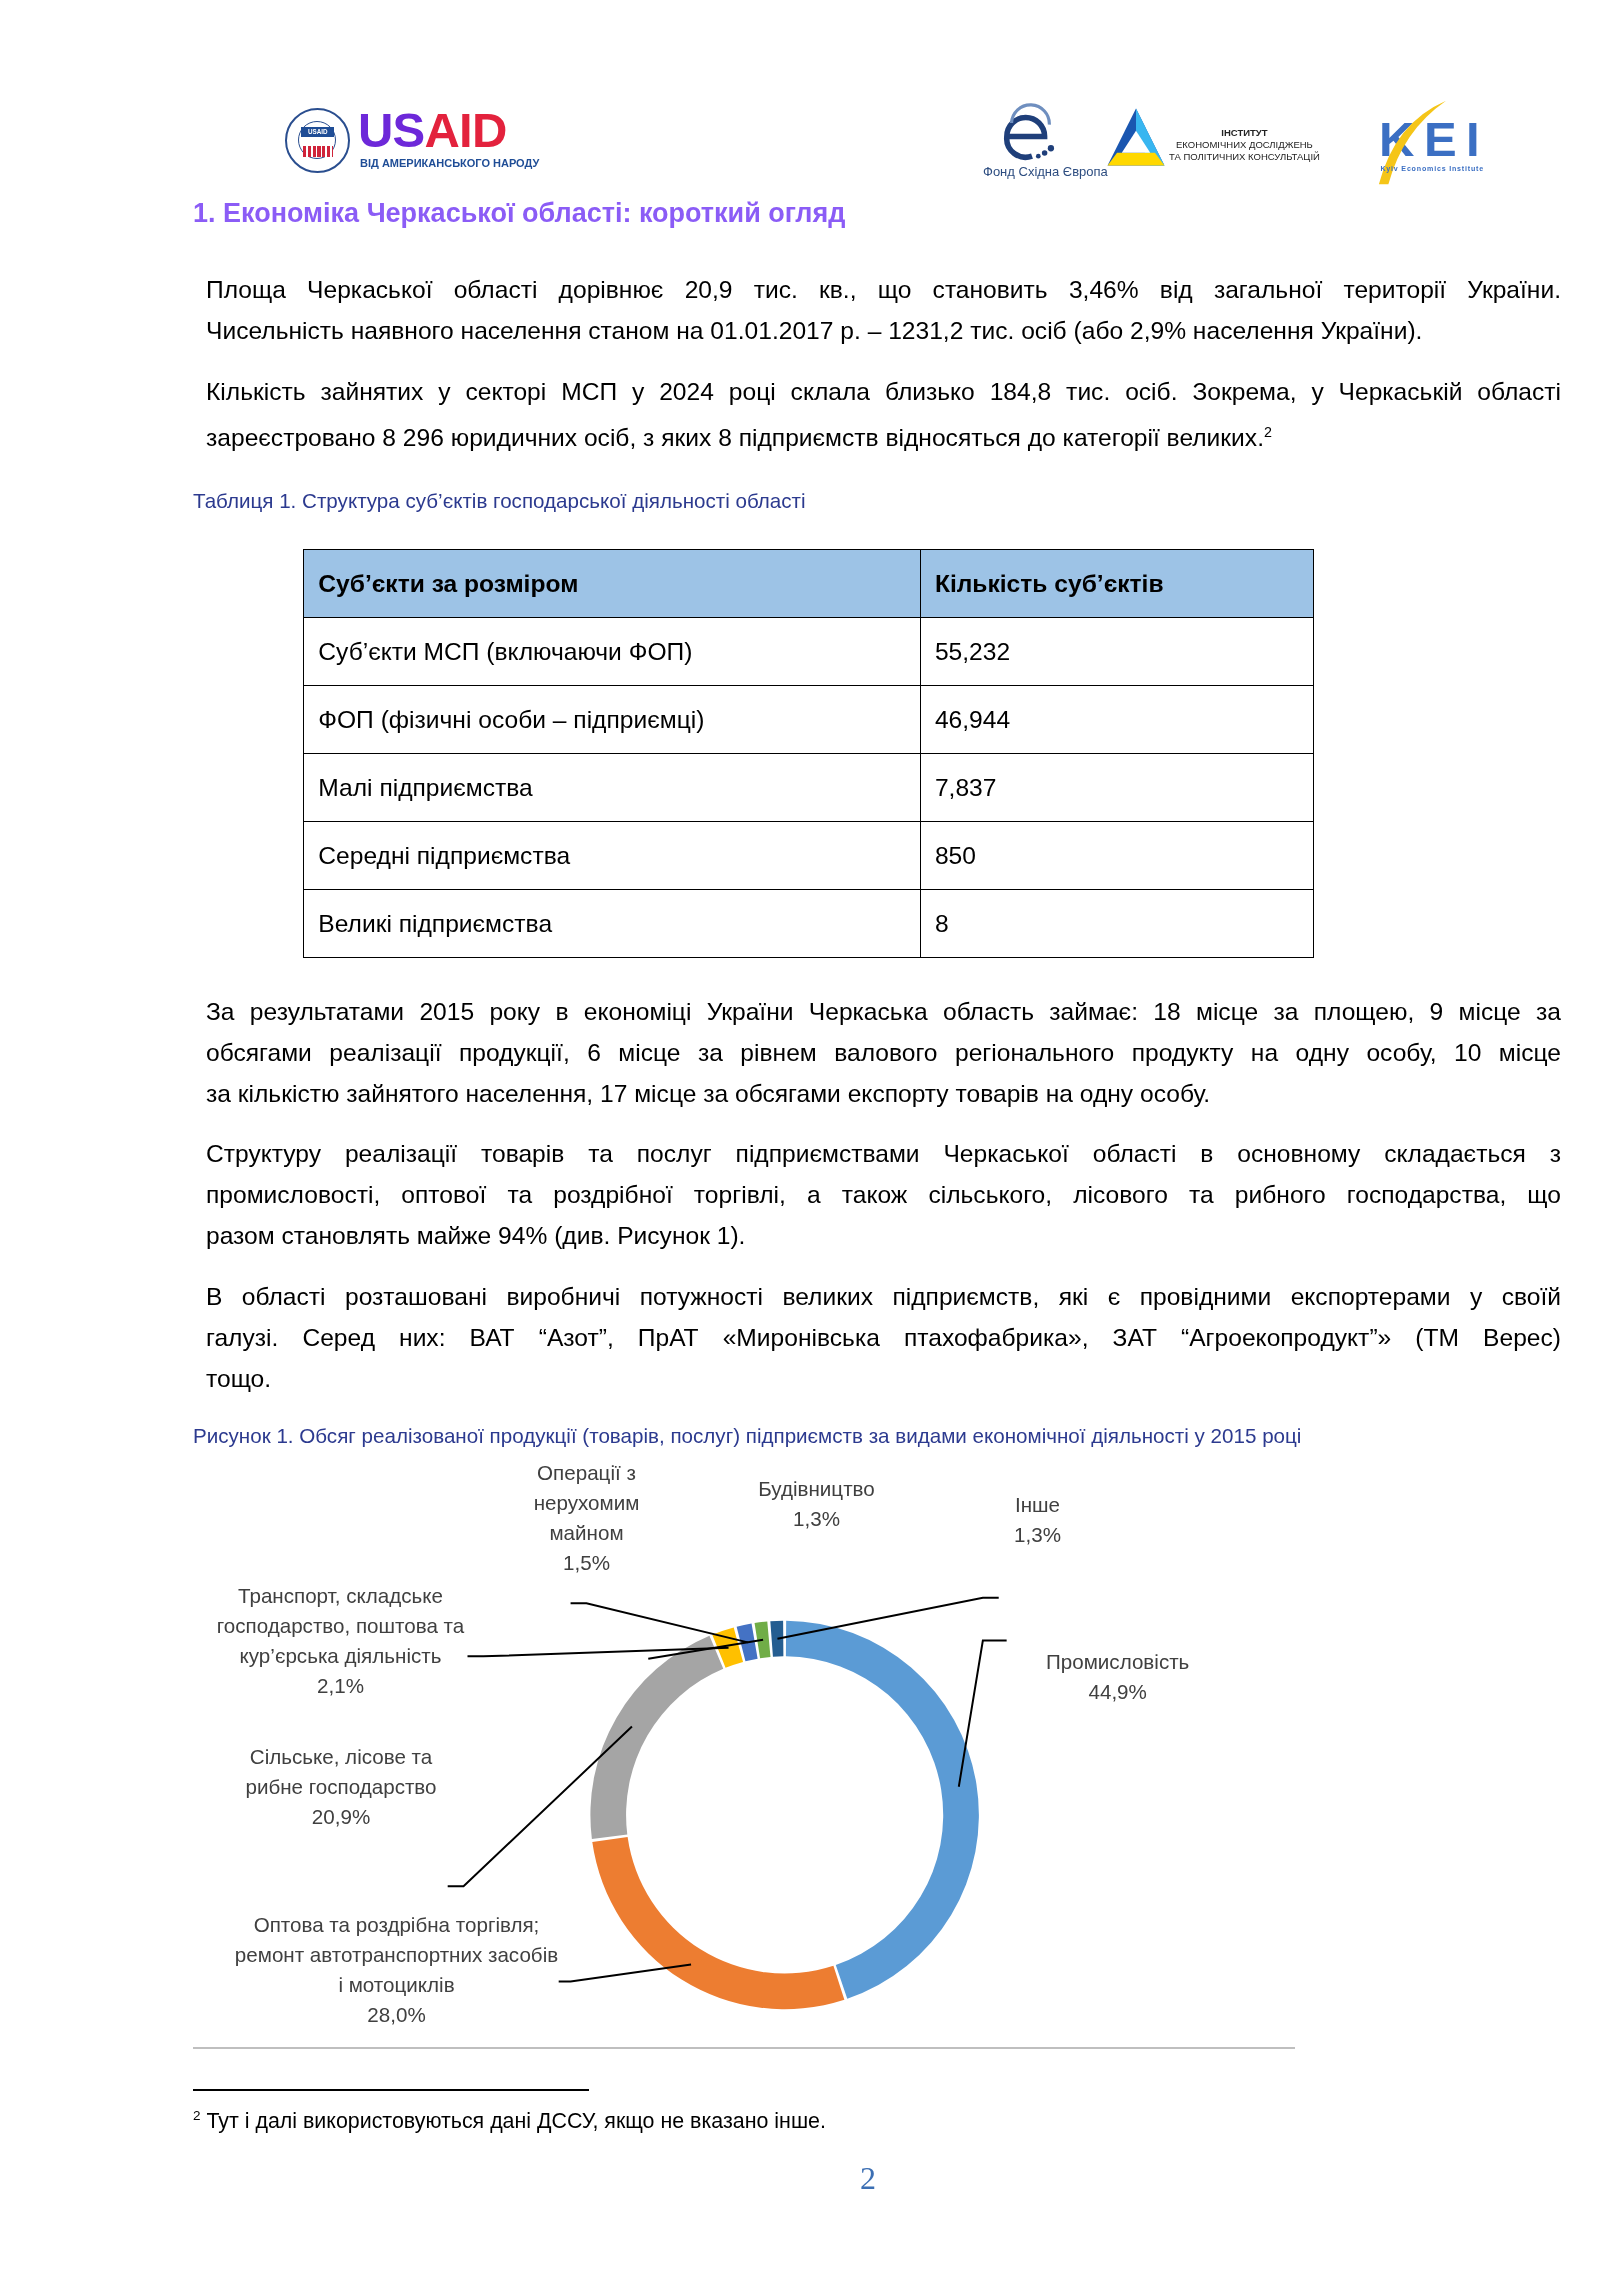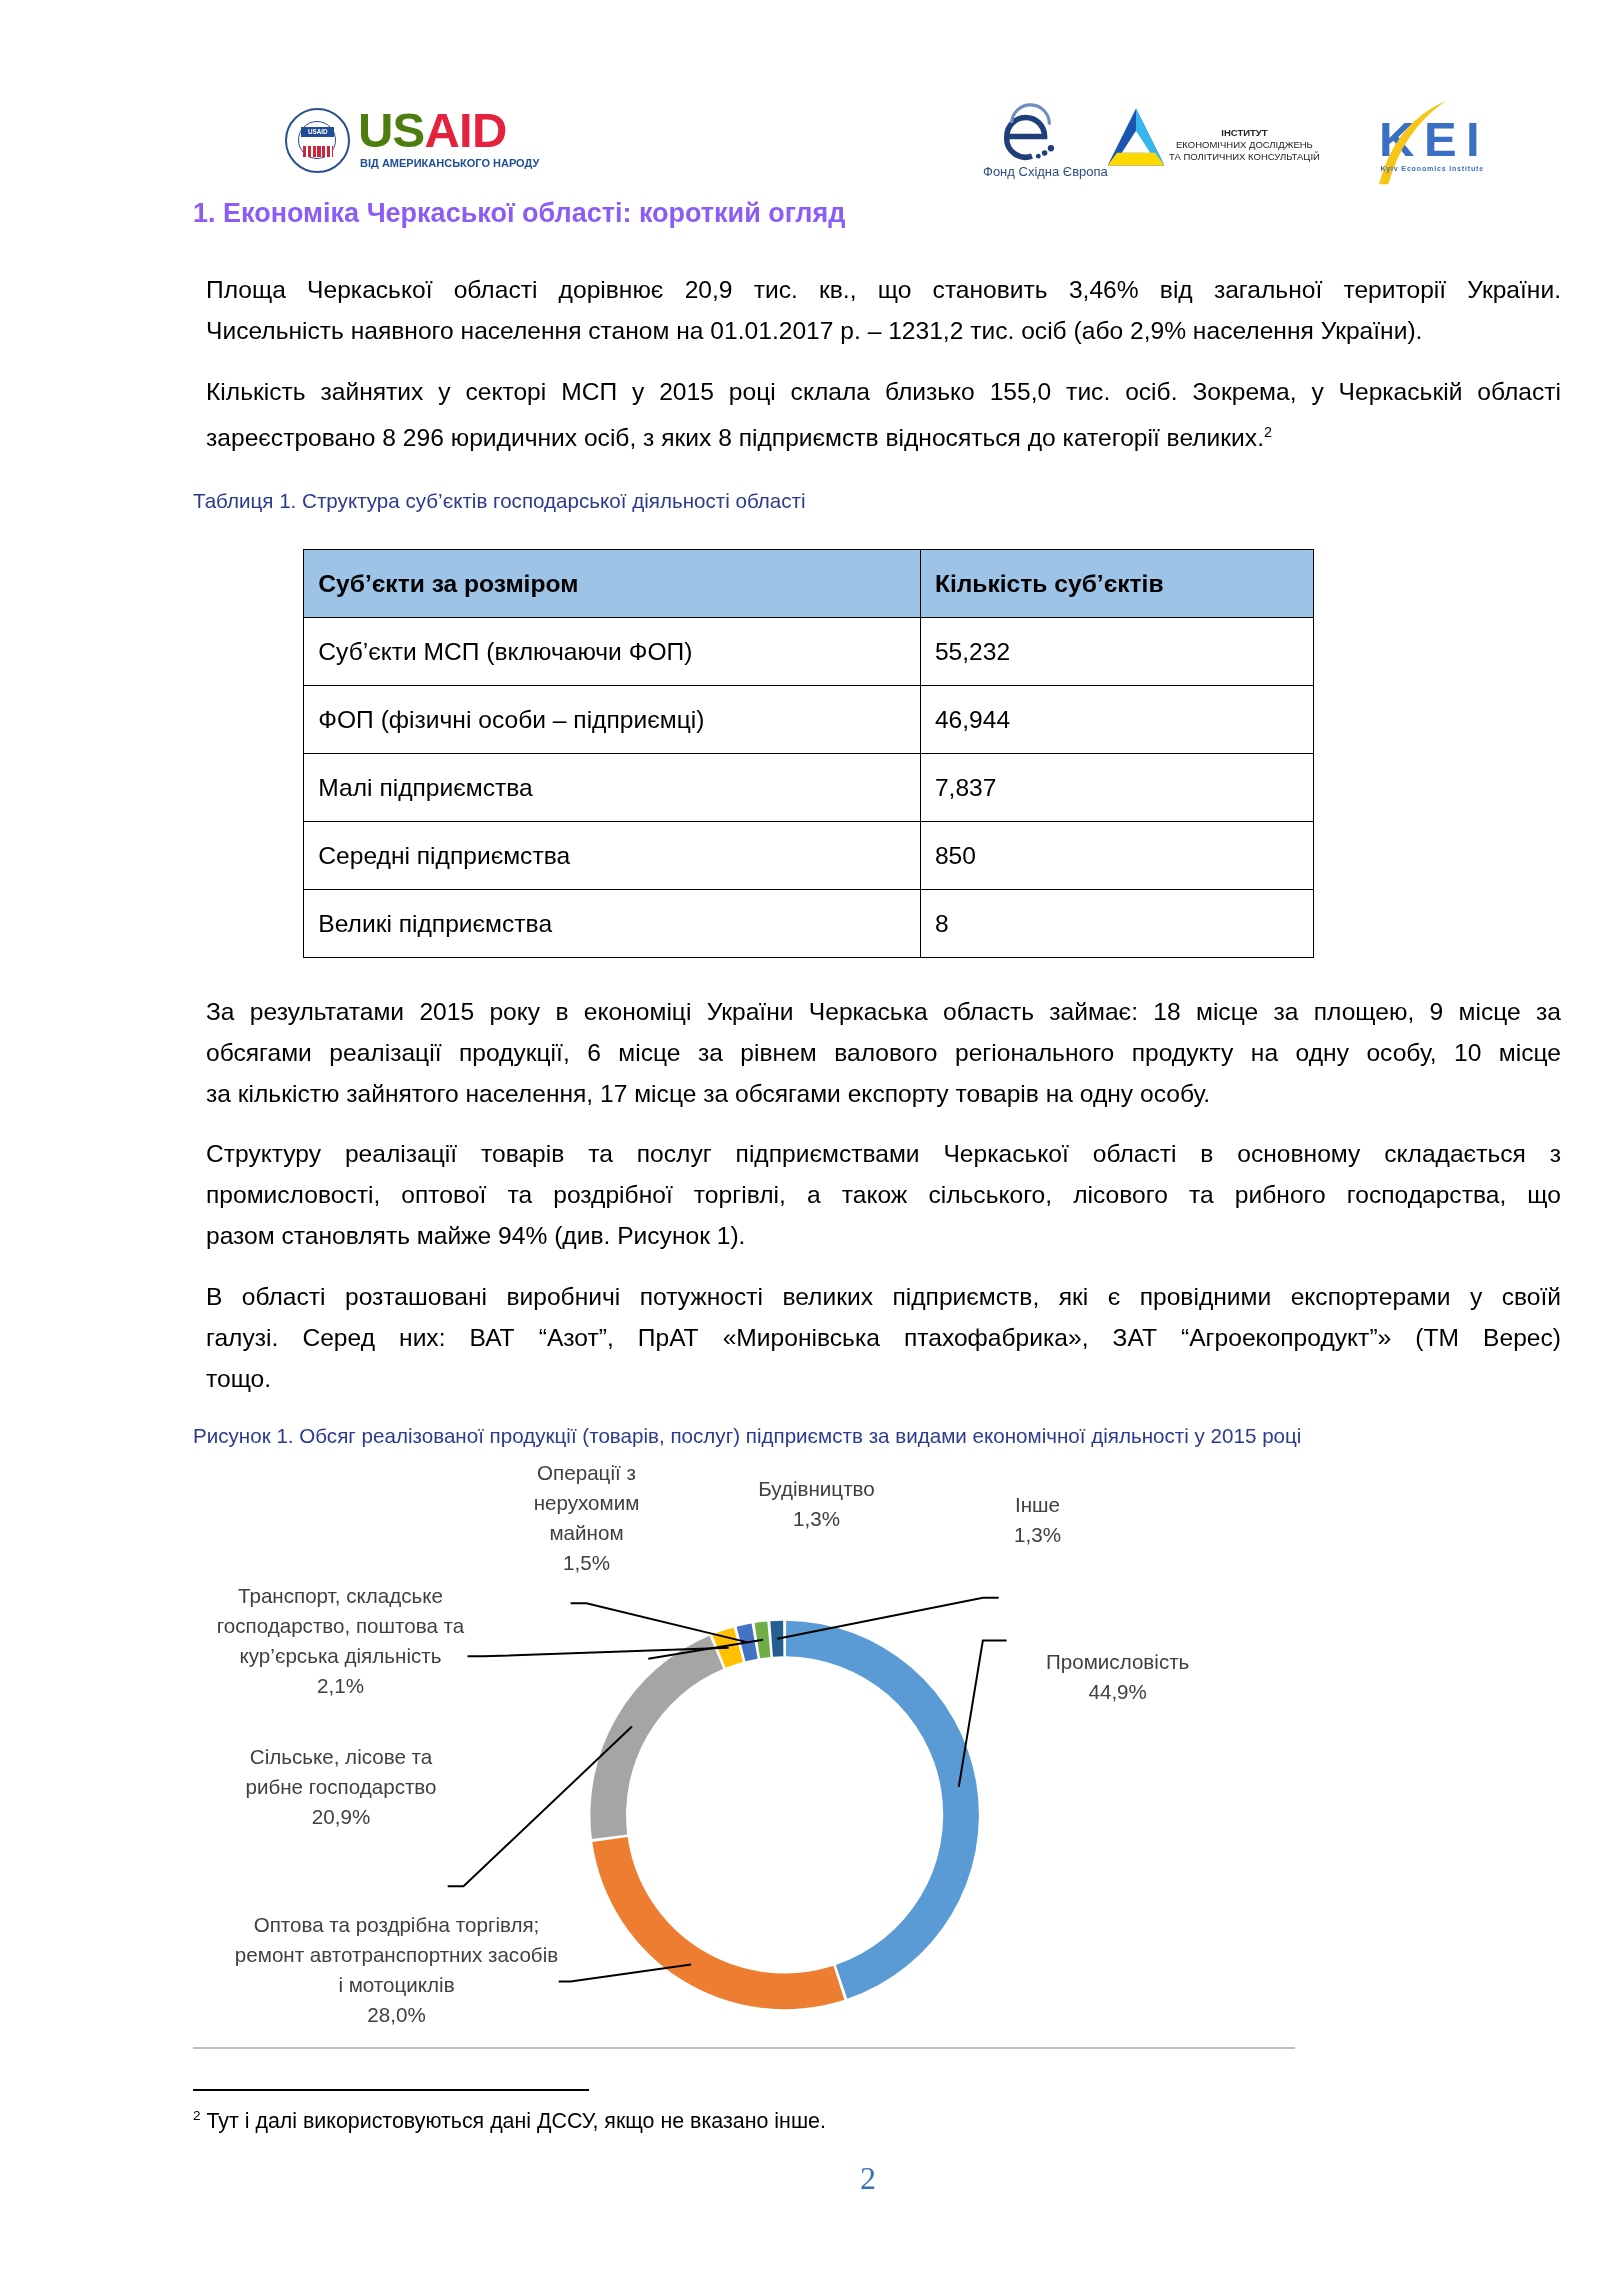--- a/index.html
+++ b/index.html
@@ -9,21 +9,21 @@
   .logo-usaid { left:285px; top:103px; width:254px; height:71px; }
   .logo-usaid .seal { position:absolute; left:0; top:4.8px; width:65px; height:65px; border-radius:50%;
       border:2.4px solid #2a4e8f; box-sizing:border-box; background:#fff; }
   .logo-usaid .seal .inner { position:absolute; left:11px; top:11px; width:38px; height:38px; border-radius:50%;
       border:1.6px solid #2a4e8f; box-sizing:border-box; }
   .logo-usaid .seal .tag { position:absolute; left:14.3px; top:17.4px; width:33px; height:9.5px; background:#1f4d96;
       color:#fff; font-size:6.3px; font-weight:bold; text-align:center; line-height:9.5px; }
   .logo-usaid .seal .stripes { position:absolute; left:16px; top:36px; width:30px; height:11px;
       background:repeating-linear-gradient(90deg,#d0243a 0 3.2px,#fff 3.2px 4.8px); }
   .logo-usaid .word { position:absolute; left:73px; top:0px; font-size:49px; font-weight:bold; letter-spacing:-0.8px; line-height:55px; }
-  .logo-usaid .word .us { color:#4d7c0f; }
+  .logo-usaid .word .us { color:#6d28d9; }
   .logo-usaid .word .aid { color:#e3223d; }
   .logo-usaid .sub { position:absolute; left:75px; top:54px; font-size:11px; color:#1f4d96; font-weight:bold; white-space:nowrap; }
 
   .logo-fse { left:983px; top:101px; width:87px; height:79px; }
   .logo-fse .cap { position:absolute; left:0; top:63px; font-size:13px; color:#2d4d80; white-space:nowrap; }
 
   .logo-ier { left:1106px; top:107px; width:230px; height:63px;text-align:center; }
   .logo-ier svg { position:absolute; left:0; top:0; }
   .logo-ier .t { position:absolute; left:63px; top:20px; font-size:9.5px; line-height:12px; color:#222; white-space:nowrap; }
   .logo-ier .t b { font-weight:bold; }
@@ -99,21 +99,21 @@
 </div>
 
 <div class="abs h1">1. Економіка Черкаської області: короткий огляд</div>
 
 <div class="abs para" style="top:269px">
   <span class="line">Площа Черкаської області дорівнює 20,9 тис. кв., що становить 3,46% від загальної території України.</span>
   <span class="line last">Чисельність наявного населення станом на 01.01.2017 р. – 1231,2 тис. осіб (або 2,9% населення України).</span>
 </div>
 
 <div class="abs para" style="top:371px">
-  <span class="line">Кількість зайнятих у секторі МСП у 2015 році склала близько 155,0 тис. осіб. Зокрема, у Черкаській області</span>
+  <span class="line">Кількість зайнятих у секторі МСП у 2024 році склала близько 184,8 тис. осіб. Зокрема, у Черкаській області</span>
   <span class="line last"><span>зареєстровано 8 296 юридичних осіб, з яких 8 підприємств відносяться до категорії великих.</span><sup style="font-size:14.3px">2</sup></span>
 </div>
 
 <div class="abs caption" style="top:489px">Таблиця 1. Структура суб’єктів господарської діяльності області</div>
 
 <table class="tbl">
   <tbody>
       <tr>
     <th class="c1">Суб’єкти за розміром</th>
     <th>Кількість суб’єктів</th>

